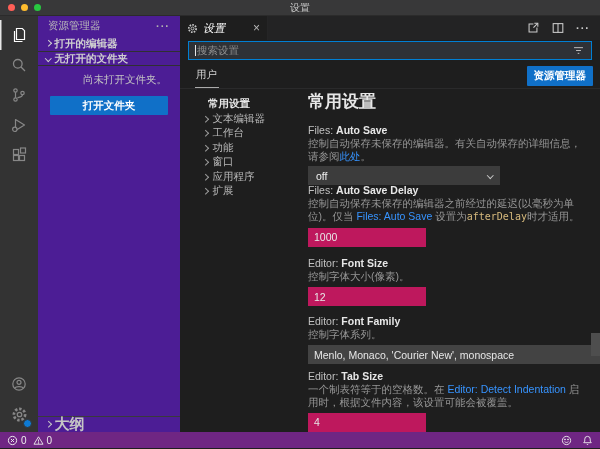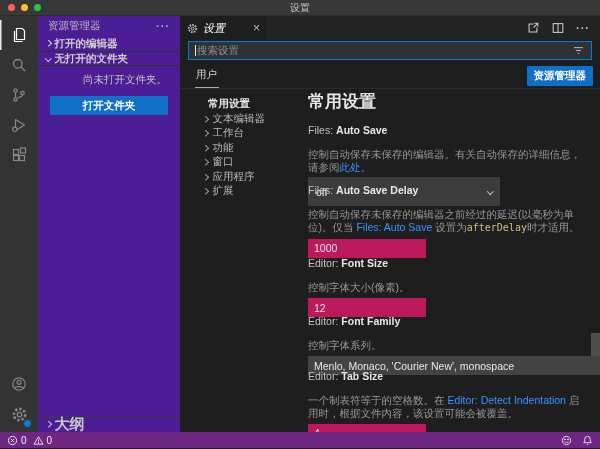--- a/index.html
+++ b/index.html
@@ -60,25 +60,25 @@
   .toc { position:absolute; top:57px; left:6px; width:120px; font-size:10.5px; color:#b9b9b9; }
   .toc-row { height:14.5px; display:flex; align-items:center; gap:5px; padding-left:14px; cursor:pointer; }
   .toc-row.selected { padding-left:22px; font-weight:bold; color:#e7e7e7; }
   .toc-row .chev { color:#9a9a9a; }
 
   .stg-heading { position:absolute; left:128px; top:50px; font-size:17px; font-weight:bold; color:#e7e7e7; }
   .setting { position:absolute; left:128px; width:278px; }
   .s-label { font-size:10.5px; line-height:13px; }
   .s-cat { color:#c0c0c0; margin-right:3px; }
   .s-name { color:#e7e7e7; font-weight:bold; }
-  .s-desc { font-size:10.5px; line-height:12.5px; color:#969696; margin-top:11px; }
+  .s-desc { font-size:10.5px; line-height:12.5px; color:#969696; margin-top:0; }
   .s-link { color:#3794ff; cursor:pointer; }
   .s-code { font-family:"DejaVu Sans Mono","Liberation Mono",monospace; color:#d7ba7d; font-size:10px; }
   .s-control { margin-top:4px; }
-  .sel { width:192px; height:29px; background:#3c3c3c; color:#f0f0f0; font-size:10.5px; display:flex; align-items:center; padding:0 8px; cursor:pointer; }
+  .sel { width:192px; height:19px; background:#3c3c3c; color:#f0f0f0; font-size:10.5px; display:flex; align-items:center; padding:0 8px; cursor:pointer; }
   .sel .chev { margin-left:auto; color:#c8c8c8; }
   .txt { height:19px; background:#be185d; border:none; outline:none; color:#e7e7e7; font-size:10.5px; padding:0 6px; width:118px; font-family:inherit; }
   .txt.wide { width:324px; background:#434343; }
 
   .scroll-thumb { position:absolute; right:0; top:293px; width:9px; height:23px; background:#4e4e4e; }
 
   
   .statusbar { height:16px; background:#6f2683; display:flex; align-items:center; padding:0 7px; color:#eeeeee; font-size:10px; gap:3px; }
   .sb-group { display:flex; align-items:center; gap:3px; cursor:pointer; }
   .sb-right { margin-left:auto; display:flex; align-items:center; gap:10px; }

